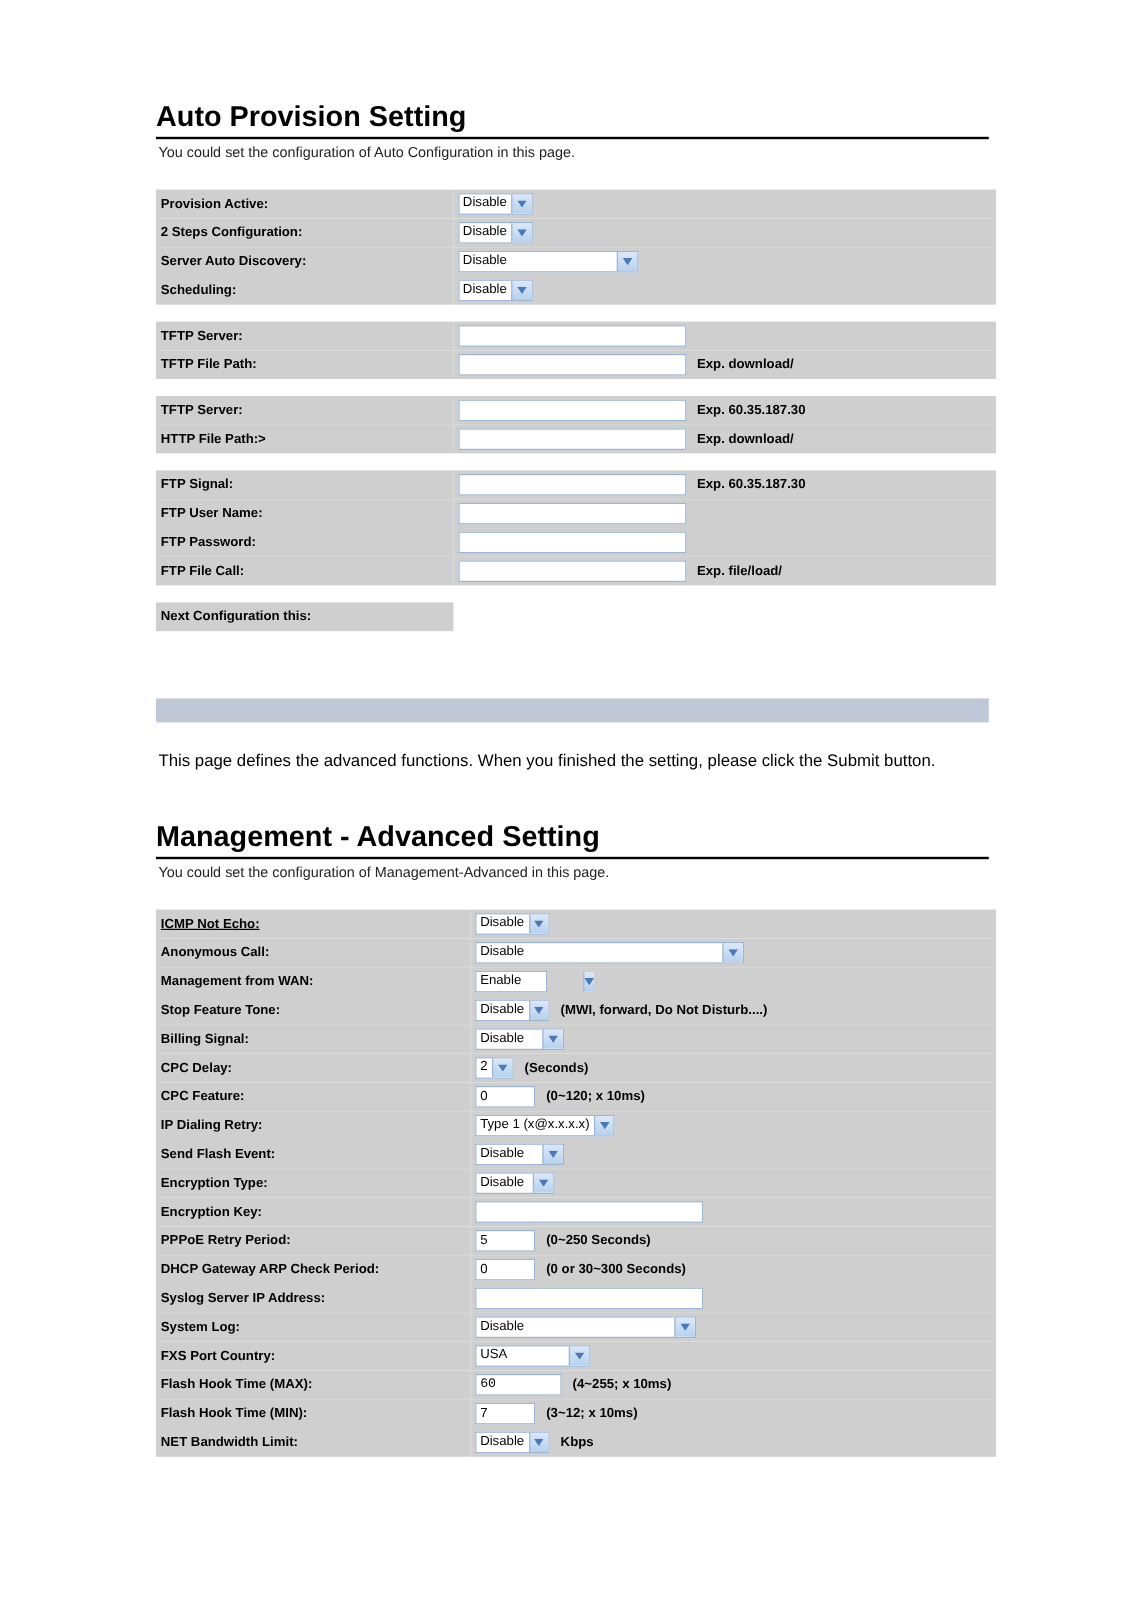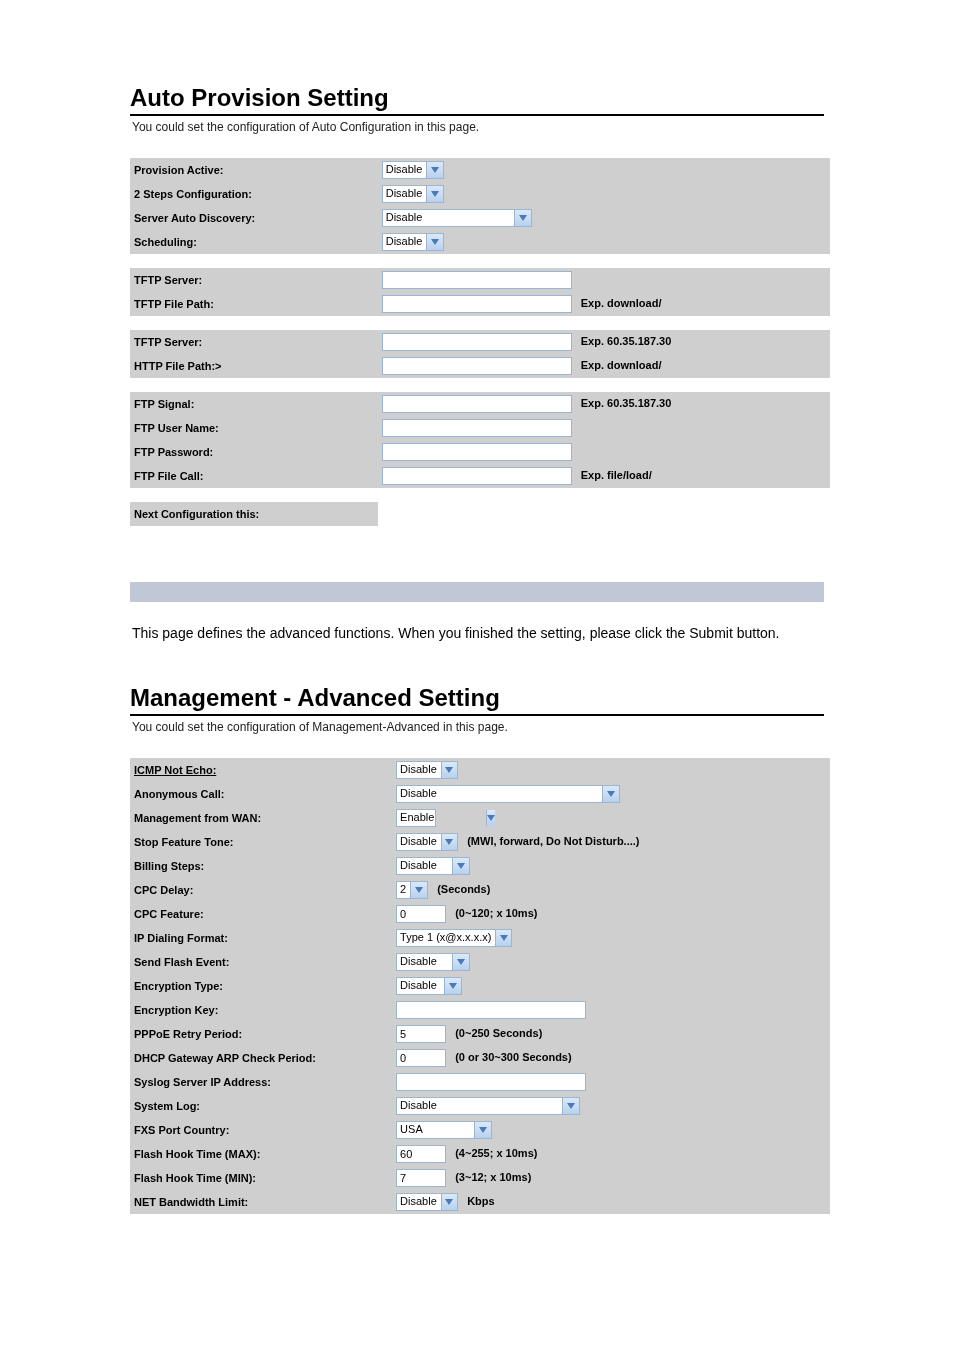--- a/index.html
+++ b/index.html
@@ -285,21 +285,21 @@
                 <svg viewBox="0 0 8 6">
                   <path d="M0 0 L8 0 L4 6 Z" fill="#4a79b8"></path>
                 </svg>
               </span>
         </span>
       </td>
     </tr>
     <tr>
       <td class="label">Management from WAN:</td>
       <td class="field">
-        <span class="selwrap" style="width:40px;gap:48px;">
+        <span class="selwrap" style="width:60px;gap:48px;">
           <span class="selval">Enable</span>
           <span class="selbtn">
                 <svg viewBox="0 0 8 6">
                   <path d="M0 0 L8 0 L4 6 Z" fill="#4a79b8"></path>
                 </svg>
               </span>
         </span>
       </td>
     </tr>
     <tr>
@@ -310,21 +310,21 @@
           <span class="selbtn">
                 <svg viewBox="0 0 8 6">
                   <path d="M0 0 L8 0 L4 6 Z" fill="#4a79b8"></path>
                 </svg>
               </span>
         </span>
         <span class="hint">(MWI, forward, Do Not Disturb....)</span>
       </td>
     </tr>
     <tr>
-      <td class="label">Billing Steps:</td>
+      <td class="label">Billing Signal:</td>
       <td class="field">
         <span class="selwrap" style="width:74px;">
           <span class="selval" style="flex:1;">Disable</span>
           <span class="selbtn">
                 <svg viewBox="0 0 8 6">
                   <path d="M0 0 L8 0 L4 6 Z" fill="#4a79b8"></path>
                 </svg>
               </span>
         </span>
       </td>
@@ -344,21 +344,21 @@
       </td>
     </tr>
     <tr>
       <td class="label">CPC Feature:</td>
       <td class="field">
         <input class="txt" style="width: 50px;" value="0">
         <span class="hint">(0~120; x 10ms)</span>
       </td>
     </tr>
     <tr>
-      <td class="label">IP Dialing Format:</td>
+      <td class="label">IP Dialing Retry:</td>
       <td class="field">
         <span class="selwrap" style="width:116px;">
           <span class="selval">Type 1 (x@x.x.x.x)</span>
           <span class="selbtn">
                 <svg viewBox="0 0 8 6">
                   <path d="M0 0 L8 0 L4 6 Z" fill="#4a79b8"></path>
                 </svg>
               </span>
         </span>
       </td>
@@ -433,21 +433,21 @@
                 <svg viewBox="0 0 8 6">
                   <path d="M0 0 L8 0 L4 6 Z" fill="#4a79b8"></path>
                 </svg>
               </span>
         </span>
       </td>
     </tr>
     <tr>
       <td class="label">Flash Hook Time (MAX):</td>
       <td class="field">
-        <input class="txt" style="width: 50px;" value="60">
+        <input class="txt" style="width: 72px; font-family: Liberation Mono, monospace;" value="60">
         <span class="hint">(4~255; x 10ms)</span>
       </td>
     </tr>
     <tr>
       <td class="label">Flash Hook Time (MIN):</td>
       <td class="field">
         <input class="txt" style="width: 50px;" value="7">
         <span class="hint">(3~12; x 10ms)</span>
       </td>
     </tr>

